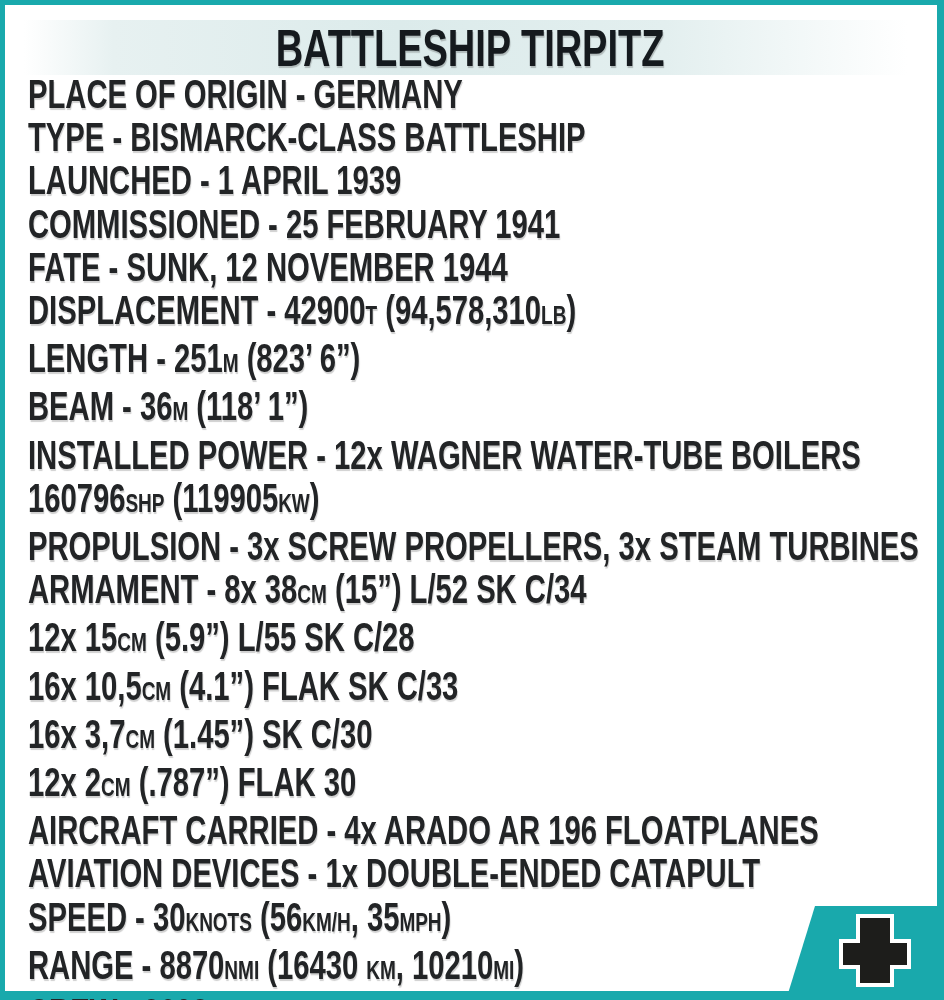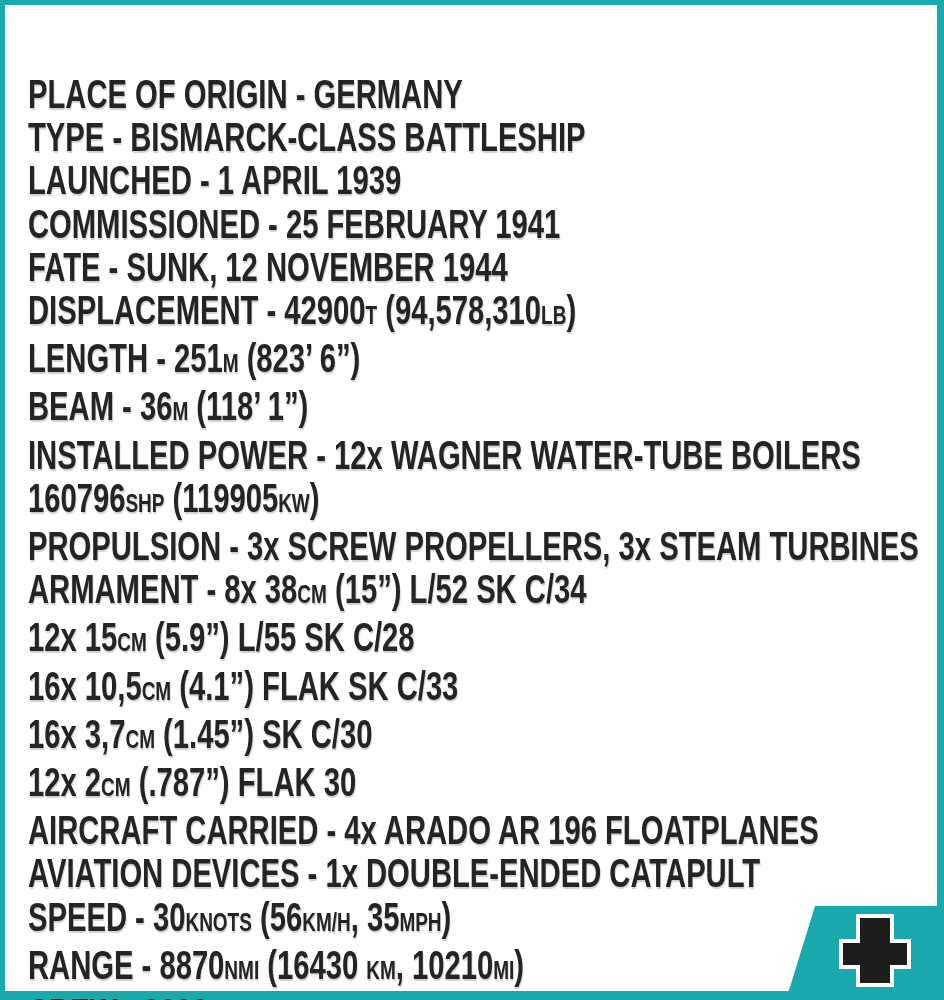--- a/index.html
+++ b/index.html
@@ -63,20 +63,23 @@
 </head>
 <body>
 
 <div class="page">
 
   <div class="edge edge-top"></div>
   <div class="edge edge-left"></div>
   <div class="edge edge-right"></div>
   <div class="edge edge-bottom"></div>
 
+  <div class="header-band">
+    <div class="page-title">BATTLESHIP TIRPITZ</div>
+  </div>
 
   <div class="spec-list">
       <div class="spec-line"><span class="main">PLACE OF ORIGIN - GERMANY</span></div>
       <div class="spec-line"><span class="main">TYPE - BISMARCK-CLASS BATTLESHIP</span></div>
       <div class="spec-line"><span class="main">LAUNCHED - 1 APRIL 1939</span></div>
       <div class="spec-line"><span class="main">COMMISSIONED - 25 FEBRUARY 1941</span></div>
       <div class="spec-line"><span class="main">FATE - SUNK, 12 NOVEMBER 1944</span></div>
       <div class="spec-line"><span class="main">DISPLACEMENT - 42900</span><span class="unit">T</span><span class="main"> (94,578,310</span><span class="unit">LB</span><span class="main">)</span></div>
       <div class="spec-line"><span class="main">LENGTH - 251</span><span class="unit">M</span><span class="main"> (823’ 6”)</span></div>
       <div class="spec-line"><span class="main">BEAM - 36</span><span class="unit">M</span><span class="main"> (118’ 1”)</span></div>

